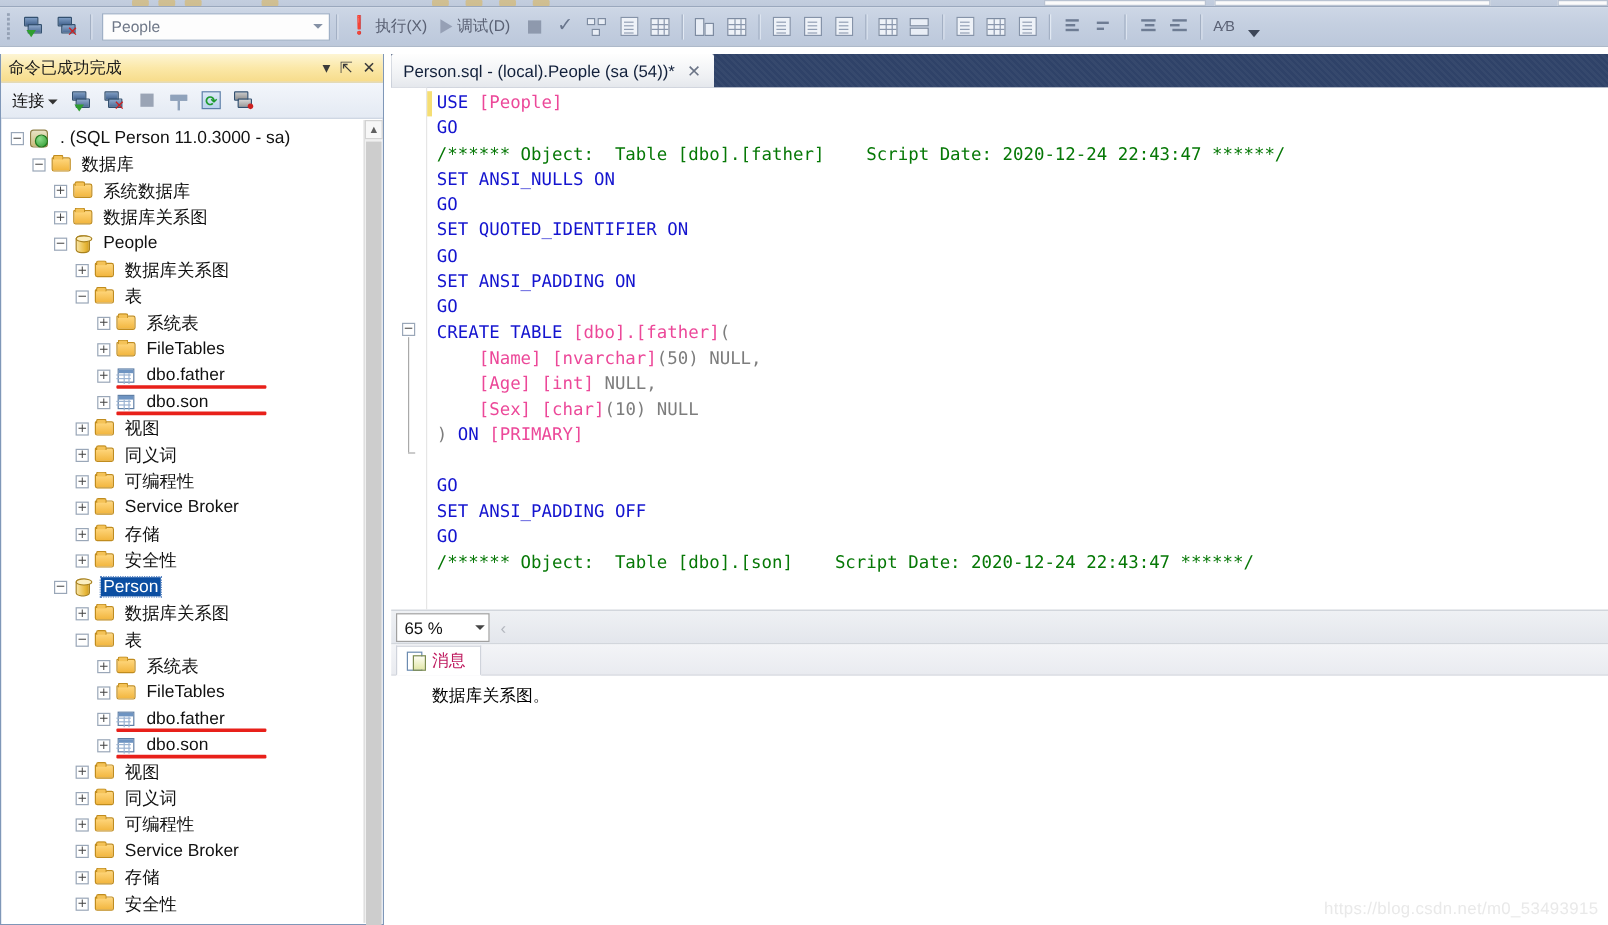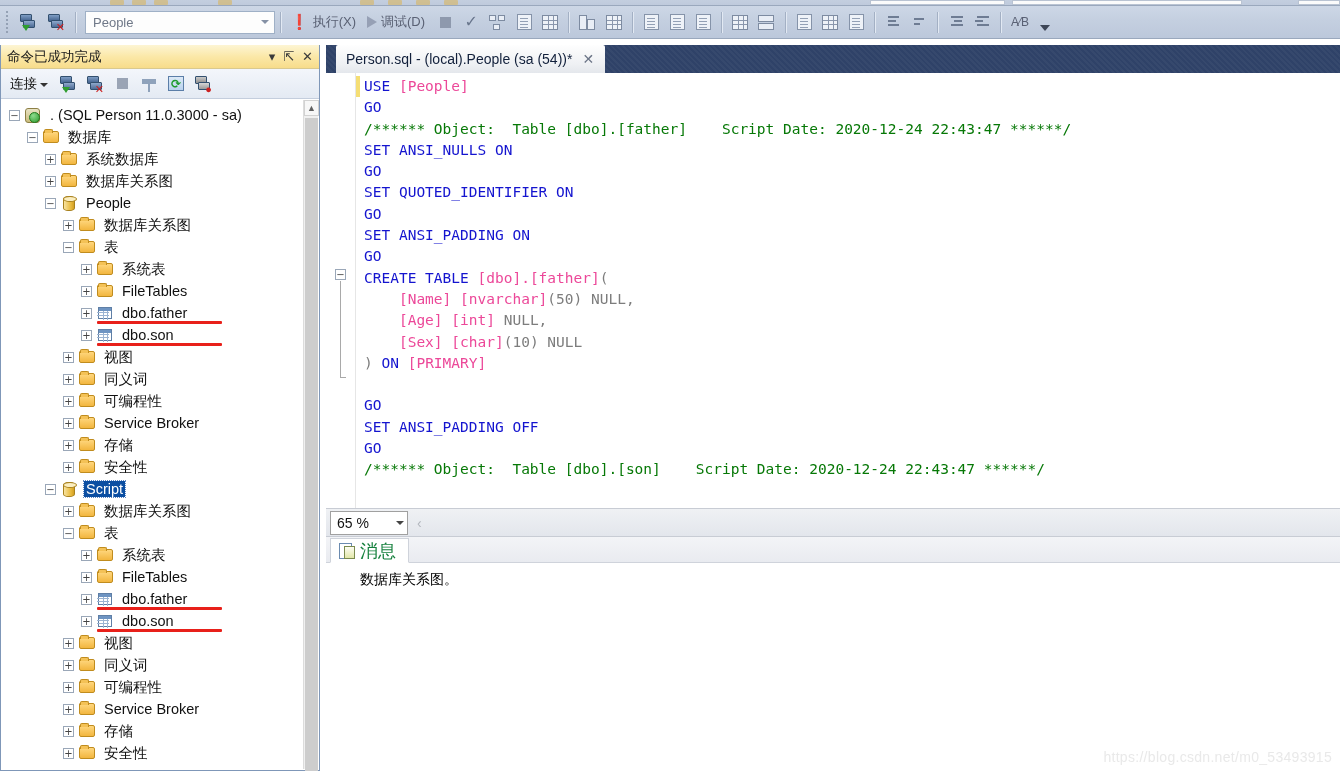--- a/index.html
+++ b/index.html
@@ -133,21 +133,21 @@
   
   .oe-scroll { position:absolute; right:1px; top:55px; width:15px; bottom:1px; background:#f0f0f0; border-left:1px solid #dcdcdc;}
   .sb-up { width:15px;height:16px;background:#f7f7f7;border:1px solid #d2d2d2;display:flex;align-items:center;justify-content:center;color:#606060;font-size:9px;}
   .sb-thumb { position:absolute; left:1px; top:18px; width:13px; height:690px; background:#cdcdcd; }
 
   
   .editor-wrap { position:absolute; left:326px; top:45px; width:1014px; height:726px; background:#fff; }
   .tabstrip { height:28px; background:#2f4268; position:relative;
      background-image: repeating-linear-gradient(45deg, rgba(255,255,255,.035) 0 2px, transparent 2px 4px);}
   .tab {
-    position:absolute; left:10px; top:0; height:28px; display:flex; align-items:center; gap:7px;
+    position:absolute; left:0; top:0; height:28px; display:flex; align-items:center; gap:7px;
     padding: 0 8px 0 10px;
     background: linear-gradient(to bottom,#fefefe,#eef0f3 70%,#e4e7ec);
     border-top-left-radius:2px; border-top-right-radius:2px;
   }
   .tab-title { font-size:14px; color:#12203b; }
   .tab-close { color:#6b7486; font-size:14px; line-height:12px; padding:1px 3px;}
 
   .code-area { position:absolute; left:0; top:28px; right:0; height:435px; background:#fff; overflow:hidden;}
   .gutter { position:absolute; left:0; top:0; width:30px; height:100%; background:#fff; border-right:1px solid #e6e6e6;}
   .code {
@@ -179,21 +179,21 @@
      display:flex; align-items:center; justify-content:space-between; padding-left:6px; }
   .zoom-combo span { font-size:14px; color:#111; }
   .zoom-combo .cb-arrow:after { border-top-color:#444; }
   .zoom-left { margin-left:9px; color:#b2b6bd; font-size:14px;}
 
   
   .results { position:absolute; left:0; top:491px; right:0; bottom:0; background:#fff; border-top:1px solid #c8ccd4;}
   .msg-tabstrip { height:26px; background:linear-gradient(to bottom,#f3f4f7,#e9ebf0); border-bottom:1px solid #cfd3db; position:relative;}
   .msg-tab { position:absolute; left:4px; top:1px; height:25px; display:flex; align-items:center; gap:6px;
      padding: 0 12px 0 8px; background:#fff; border:1px solid #cfd3db; border-bottom:1px solid #fff;}
-  .msg-tab span.lbl { font-size:18px; color:#15803d; }
+  .msg-tab span.lbl { font-size:14px; color:#be185d; }
   .msgico { position:relative; width:15px;height:16px; flex:none;}
   .msgico:before{content:"";position:absolute;left:0;top:0;width:11px;height:14px;background:#fff;border:1px solid #6b8bb0;}
   .msgico:after{content:"";position:absolute;left:5px;top:3px;width:9px;height:11px;background:linear-gradient(#fdfdf3,#e2e7a8);border:1px solid #7b8b4e;}
   .msg-body { position:absolute; left:0; top:26px; right:0; bottom:0; padding: 8px 0 0 34px;
      font-family:"DejaVu Sans Mono","Liberation Mono",monospace; font-size:14px; color:#000;}
 
   .watermark { position:absolute; right:8px; bottom:6px; font-size:14px; color:#e9e9e9; letter-spacing:.3px;}
 </style>
 </head>
 <body>
@@ -529,21 +529,21 @@
           <span class="ico-box">
             <i class="folder"></i>
           </span>
           <span class="nlabel">安全性</span>
         </div>
         <div class="node" style="padding-left: 44px;">
           <span class="exp">−</span>
           <span class="ico-box">
             <i class="cyl"></i>
           </span>
-          <span class="nlabel sel">Script</span>
+          <span class="nlabel sel">Person</span>
         </div>
         <div class="node" style="padding-left: 62px;">
           <span class="exp">+</span>
           <span class="ico-box">
             <i class="folder"></i>
           </span>
           <span class="nlabel">数据库关系图</span>
         </div>
         <div class="node" style="padding-left: 62px;">
           <span class="exp">−</span>

